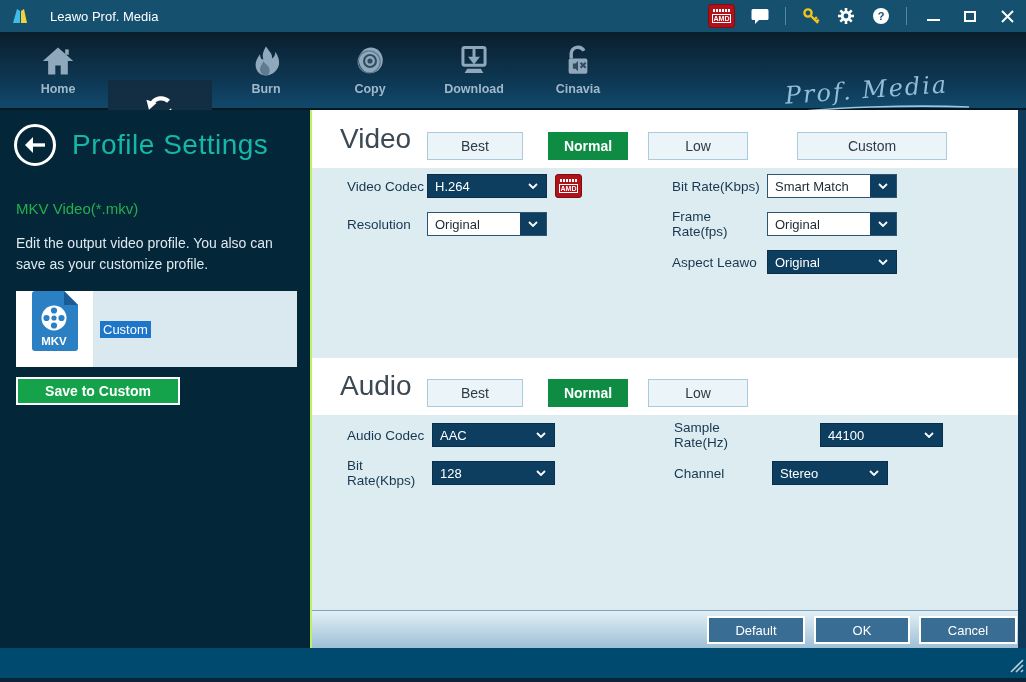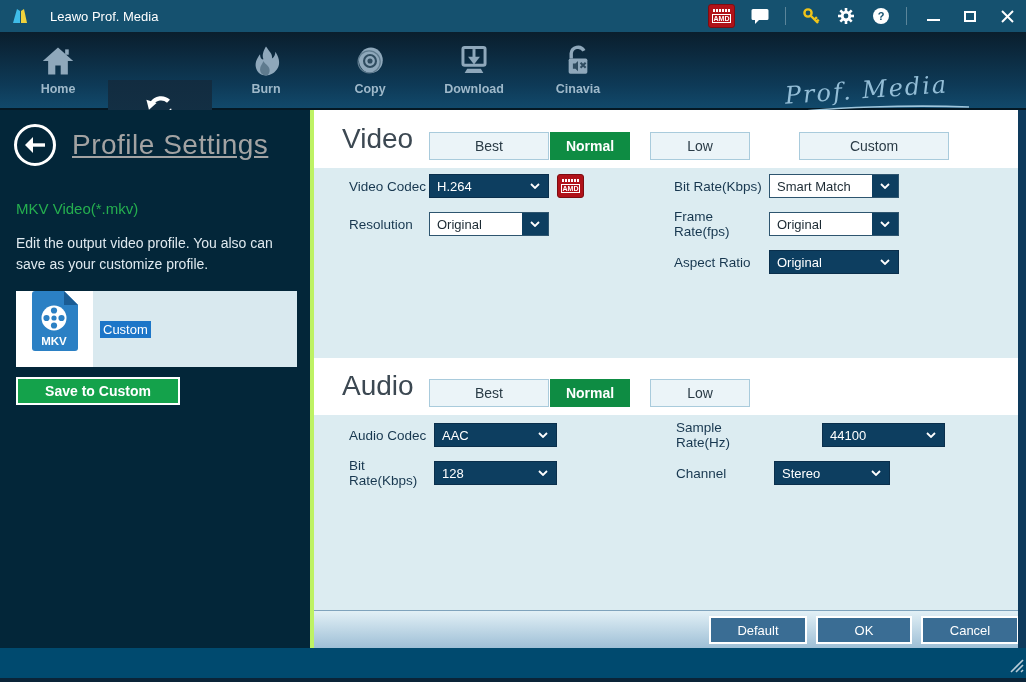--- a/index.html
+++ b/index.html
@@ -28,47 +28,47 @@
   .nav-item .nav-label{font-size:12.5px;font-weight:bold;color:#9FB9CA;margin-top:4px;}
   .nav-item.active{background:linear-gradient(180deg,#122C40,#143349);margin-top:48px;}
   .nav-item.active .nav-label{color:#fff;}
   .brand{position:absolute;right:52px;top:44px;text-align:center;}
   .brand-text{font-family:"DejaVu Serif",serif;font-style:italic;font-size:24px;color:#93BDD6;letter-spacing:2px;display:block;transform:rotate(-4deg);}
 
   
   .sidebar{position:absolute;left:0;top:110px;width:310px;height:538px;background:#032639;}
   .back-row{display:flex;align-items:center;margin:14px 0 0 14px;}
   .back-btn{width:42px;height:42px;border:3px solid #fff;border-radius:50%;display:flex;align-items:center;justify-content:center;}
-  .panel-title{color:#a3a3a3;font-size:28px;margin-left:16px;font-weight:400;letter-spacing:.5px;text-decoration:underline;}
+  .panel-title{color:#14b8a6;font-size:28px;margin-left:16px;font-weight:400;letter-spacing:.5px;}
   .profile-name{color:#25AF4F;font-size:15px;margin:34px 0 0 16px;}
   .profile-desc{color:#DFE9EF;font-size:14px;line-height:21px;margin:16px 16px 0 16px;width:282px;}
   .profile-row{position:absolute;left:16px;top:181px;width:281px;height:76px;background:#D9E9EF;display:flex;align-items:center;}
   .mkv-tile{width:77px;height:76px;background:#fff;display:flex;align-items:flex-start;justify-content:center;}
   .profile-input{margin-left:7px;background:#1D76C8;color:#fff;font-size:13px;padding:1px 3px;}
   .save-btn{position:absolute;left:16px;top:267px;width:164px;height:28px;background:#14A24B;border:2px solid #fff;
     color:#fff;font-size:14px;font-weight:bold;display:flex;align-items:center;justify-content:center;}
 
   
-  .content{position:absolute;left:310px;top:110px;width:708px;height:538px;border-left:4px solid #bef264;}
+  .content{position:absolute;left:310px;top:110px;width:708px;height:538px;border-left:2px solid #bef264;}
   .right-strip{position:absolute;left:1018px;top:110px;width:8px;height:538px;background:#0E3A5C;}
   .sec-header{position:absolute;left:0;width:708px;background:#fff;}
   .video-header{top:0;height:58px;}
   .audio-header{top:248px;height:57px;}
   .sec-body{position:absolute;left:0;width:708px;background:#DCECF1;}
   .video-body{top:58px;height:190px;}
   .audio-body{top:305px;height:195px;}
   .sec-title{position:absolute;left:28px;font-size:28px;color:#3C4852;}
   .video-header .sec-title{top:13px;}
   .audio-header .sec-title{top:12px;}
   .q-btn{position:absolute;height:28px;background:#EBF4F8;border:1px solid #A9CBDC;color:#2A3B46;font-size:14px;
     display:flex;align-items:center;justify-content:center;}
   .q-btn.active{background:#0E8C43;border:1px solid #0E8C43;color:#fff;font-weight:bold;}
   .video-header .q-btn{top:22px;}
   .audio-header .q-btn{top:21px;}
-  .qb1{left:115px;width:120px;}
+  .qb1{left:115px;width:96px;}
   .qb2{left:236px;width:80px;}
   .qb3{left:336px;width:100px;}
   .qb4{left:485px;width:150px;}
 
   .field-row{position:absolute;height:24px;display:flex;align-items:center;}
   .f-label{font-size:13.5px;color:#17374F;}
   .dd{height:24px;display:flex;align-items:center;cursor:default;}
   .dd.dark{background:#0D3E60;border:1px solid #0A2F4C;}
   .dd.dark .dd-val{color:#fff;}
   .dd.light{background:#fff;border:1px solid #2E556F;}
@@ -300,21 +300,21 @@
         <div class="dd light" style="width:130px">
           <span class="dd-val">Original</span>
           <span class="dd-btn">
               <svg width="10" height="6" viewBox="0 0 10 6">
                 <polyline points="1,1 5,5 9,1" fill="none" stroke="#fff" stroke-width="1.8"></polyline>
               </svg>
             </span>
         </div>
       </div>
       <div class="field-row" style="left:360px;top:82px;">
-        <span class="f-label" style="width:95px">Aspect Ratio</span>
+        <span class="f-label" style="width:95px">Aspect Leawo</span>
         <div class="dd dark" style="width:130px">
           <span class="dd-val">Original</span>
           <span class="dd-btn">
               <svg width="10" height="6" viewBox="0 0 10 6">
                 <polyline points="1,1 5,5 9,1" fill="none" stroke="#fff" stroke-width="1.8"></polyline>
               </svg>
             </span>
         </div>
       </div>
     </div>

